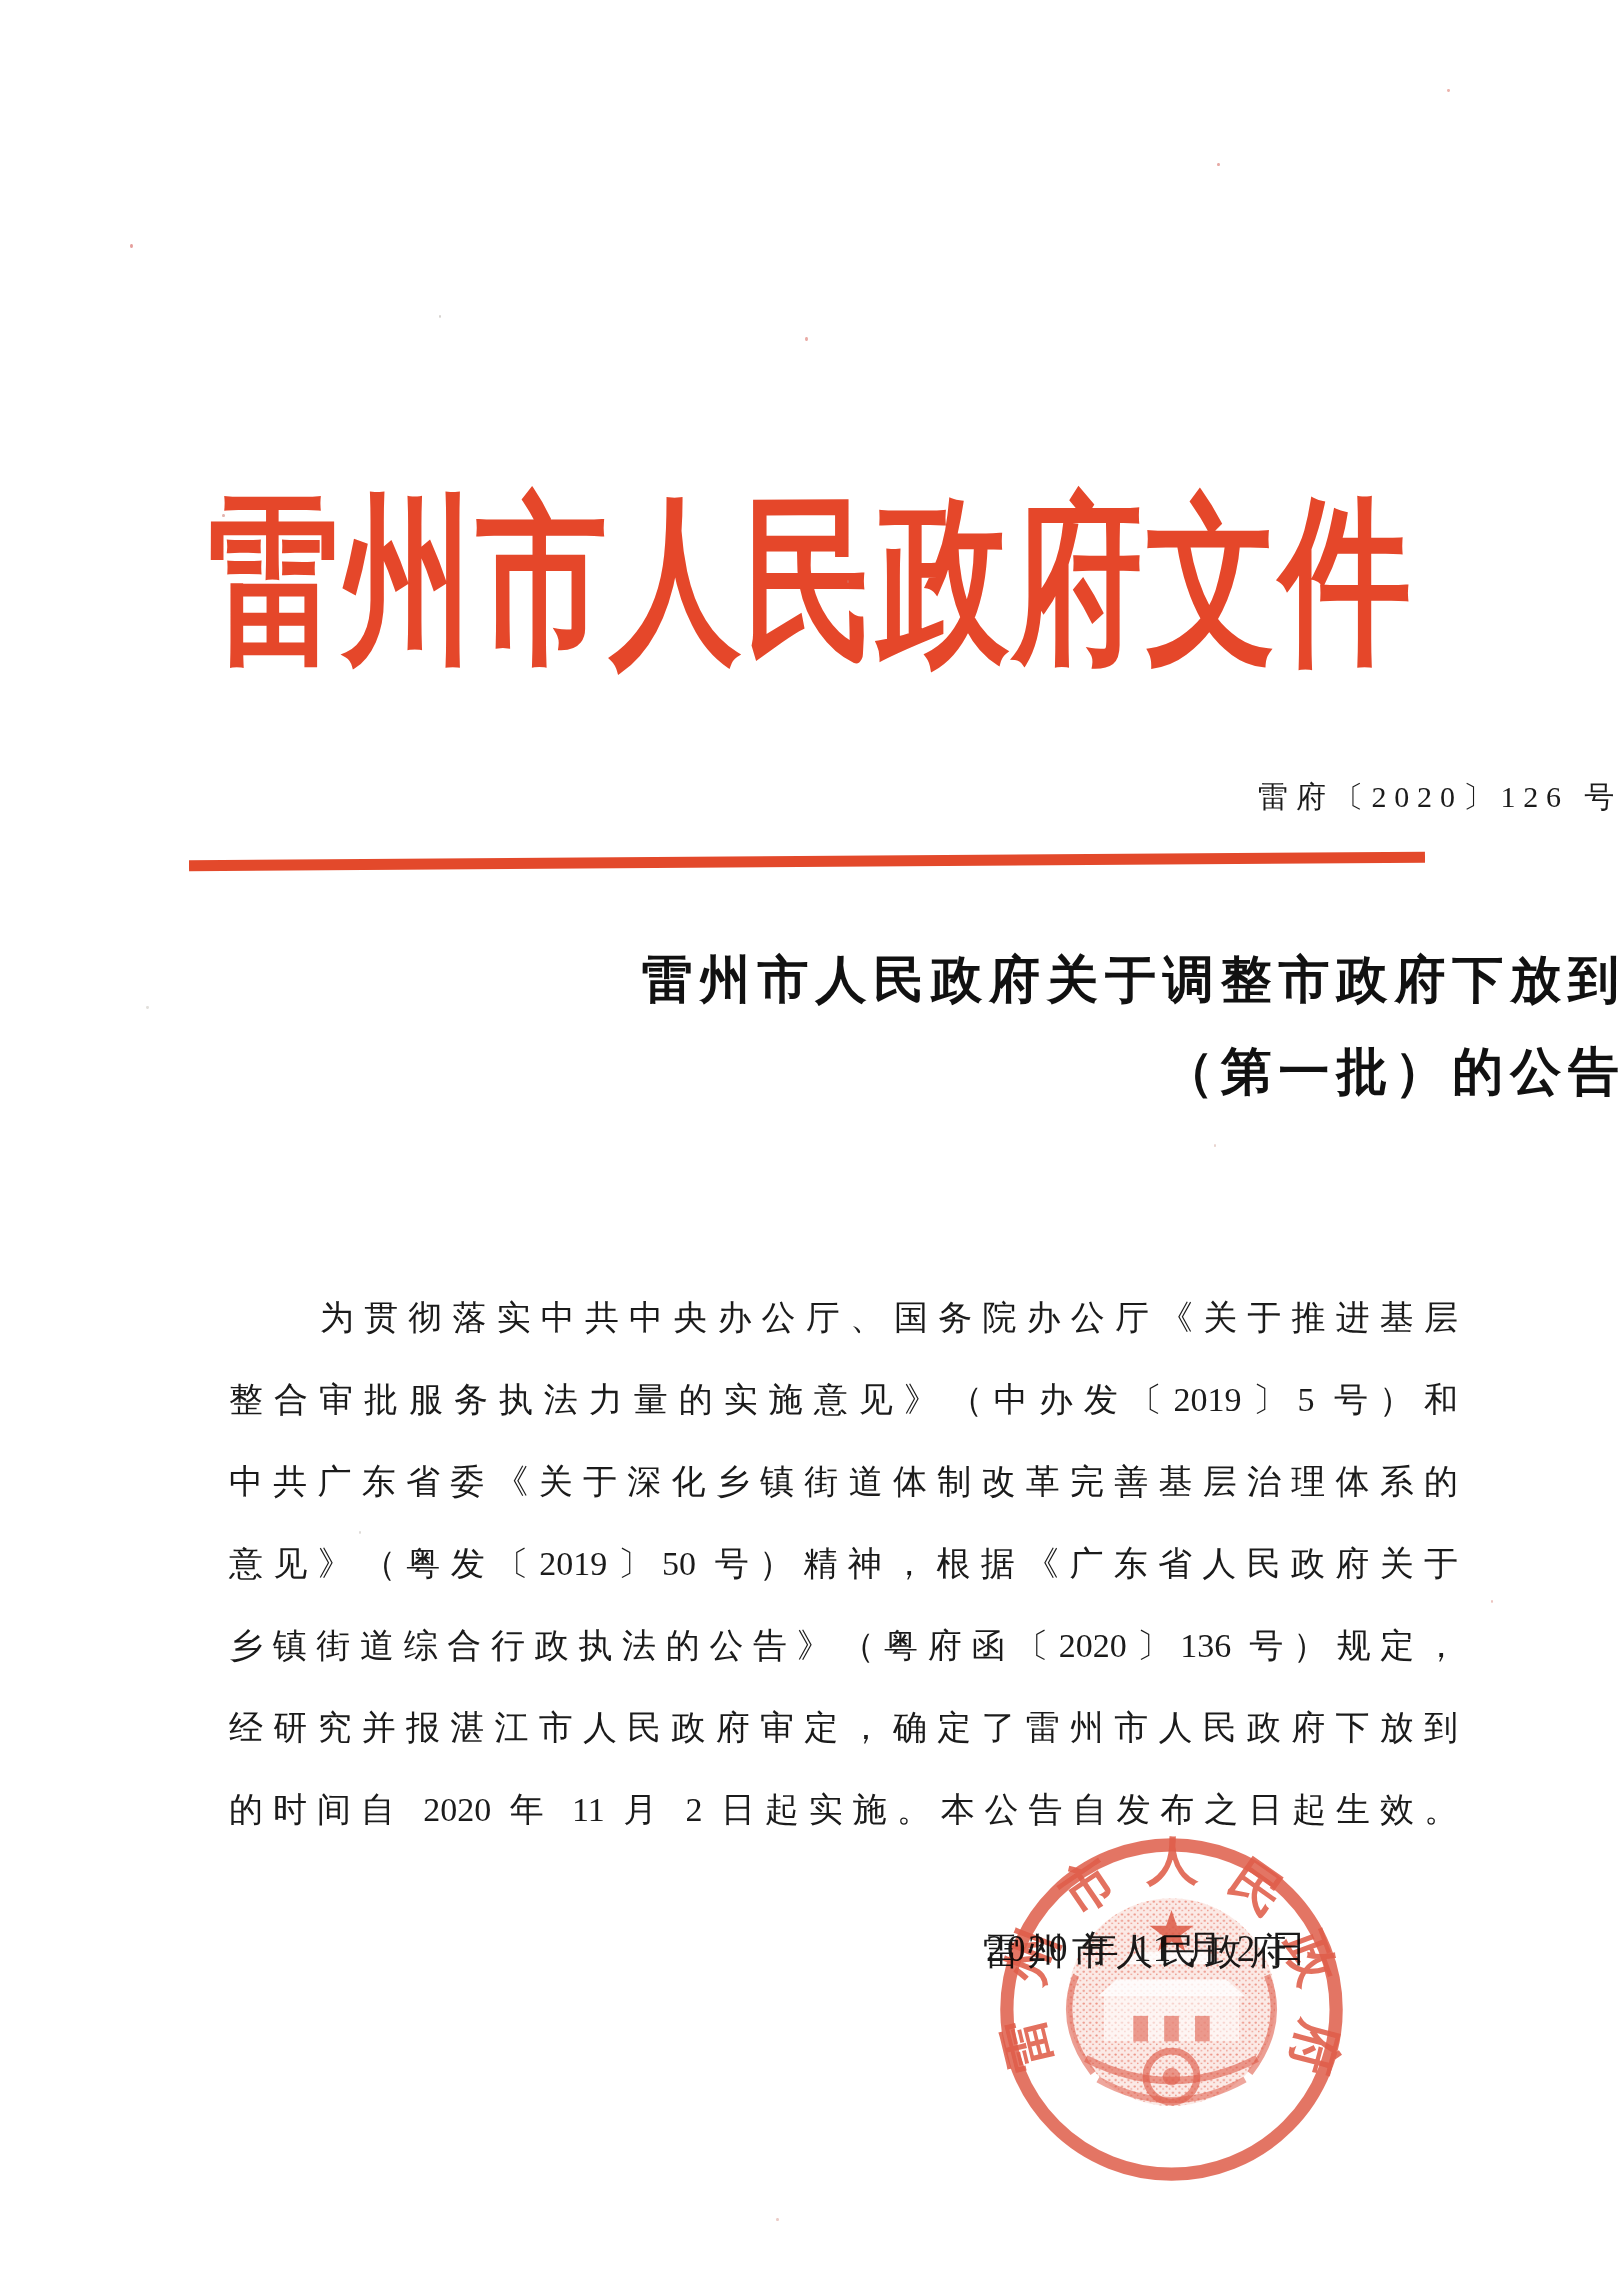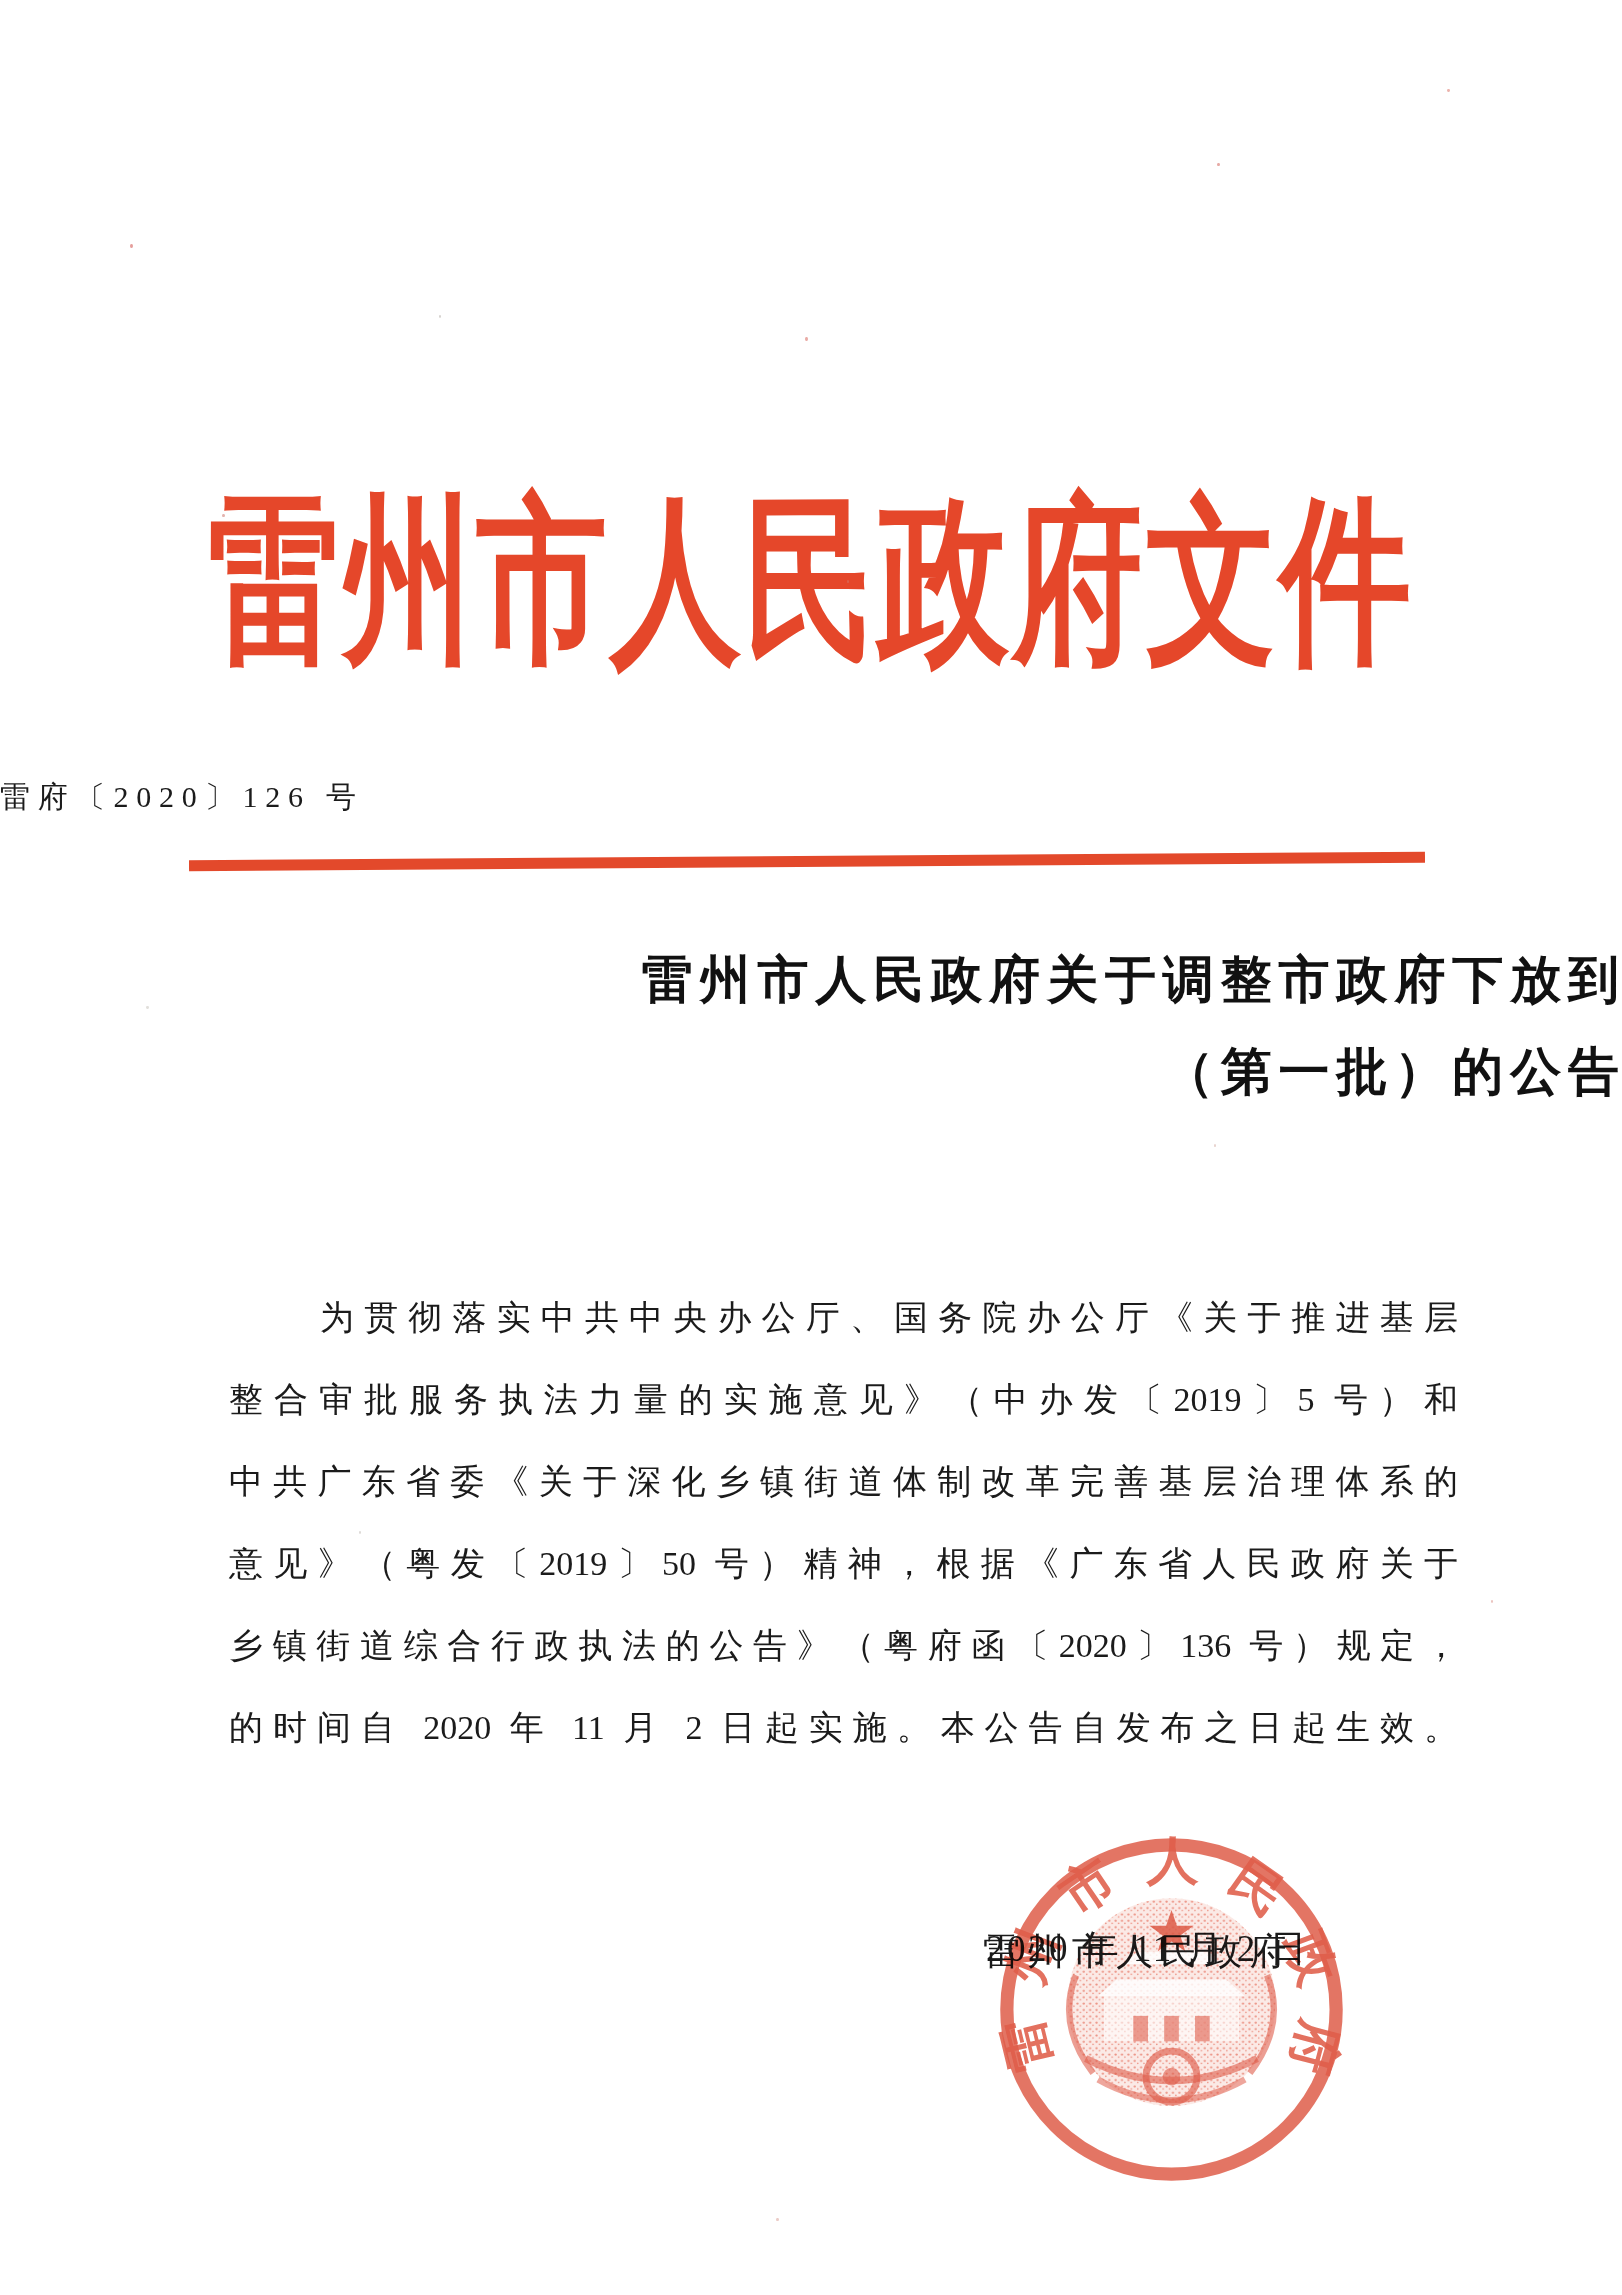--- a/index.html
+++ b/index.html
@@ -32,21 +32,21 @@
     transform-origin: top center;
     white-space: nowrap;
   }
 
   
   .doc-number {
     position: absolute;
     top: 777px;
     left: 0;
     width: 100%;
-    text-align: left;
+    text-align: right;
     font-size: 30px;
     letter-spacing: 7.8px;
     color: #1b1b1b;
     white-space: nowrap;
   }
 
   
   .red-rule {
     position: absolute;
     top: 856px;
@@ -148,20 +148,21 @@
     <div class="tline">雷州市人民政府关于调整市政府下放到</div>
     <div class="tline">（第一批）的公告</div>
   </div>
 
   <div class="body-block">
     <p class="bline indent">为贯彻落实中共中央办公厅、国务院办公厅《关于推进基层</p>
     <p class="bline">整合审批服务执法力量的实施意见》（中办发〔2019〕5 号）和</p>
     <p class="bline">中共广东省委《关于深化乡镇街道体制改革完善基层治理体系的</p>
     <p class="bline">意见》（粤发〔2019〕50 号）精神，根据《广东省人民政府关于</p>
     <p class="bline">乡镇街道综合行政执法的公告》（粤府函〔2020〕136 号）规定，</p>
+    <p class="bline">经研究并报湛江市人民政府审定，确定了雷州市人民政府下放到</p>
     <p class="bline">的时间自 2020 年 11 月 2 日起实施。本公告自发布之日起生效。</p>
   </div>
 
   <div class="sig-name">雷州市人民政府</div>
   <div class="sig-date">2020 年 11 月 2 日</div>
 
   <svg class="seal" viewBox="-450 -450 900 900">
     <defs>
       <pattern id="sealgrain" width="13" height="13" patternUnits="userSpaceOnUse">
         <circle cx="3" cy="3" r="2.3" fill="#e2604b"></circle>

